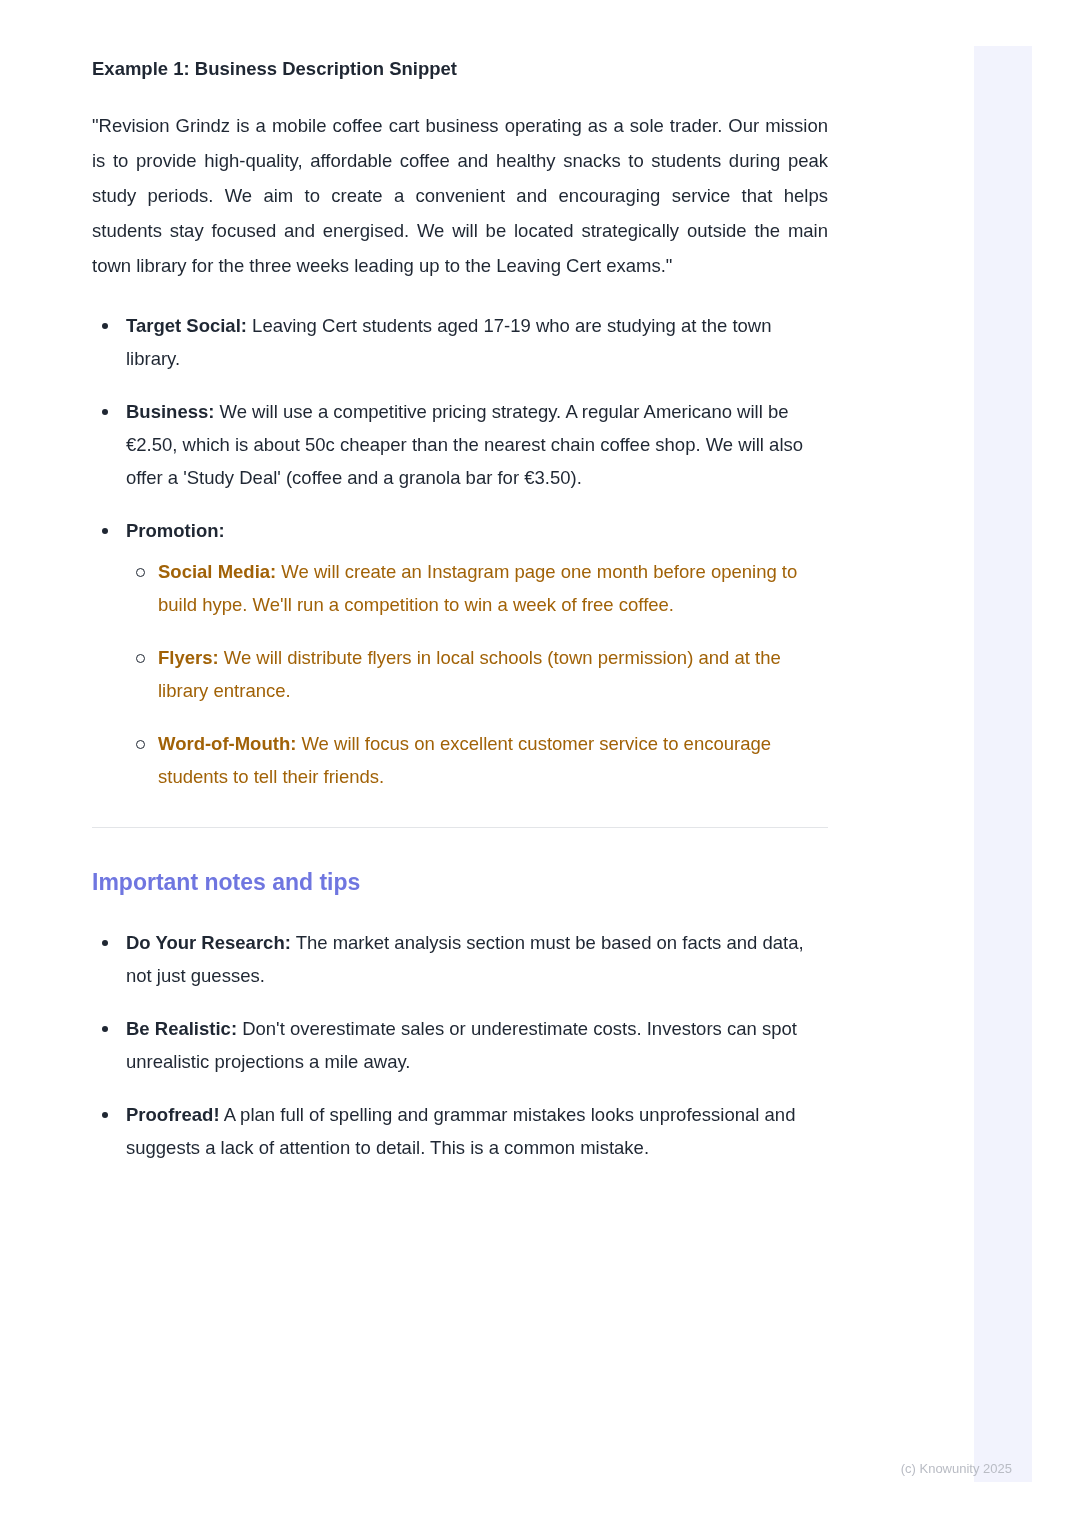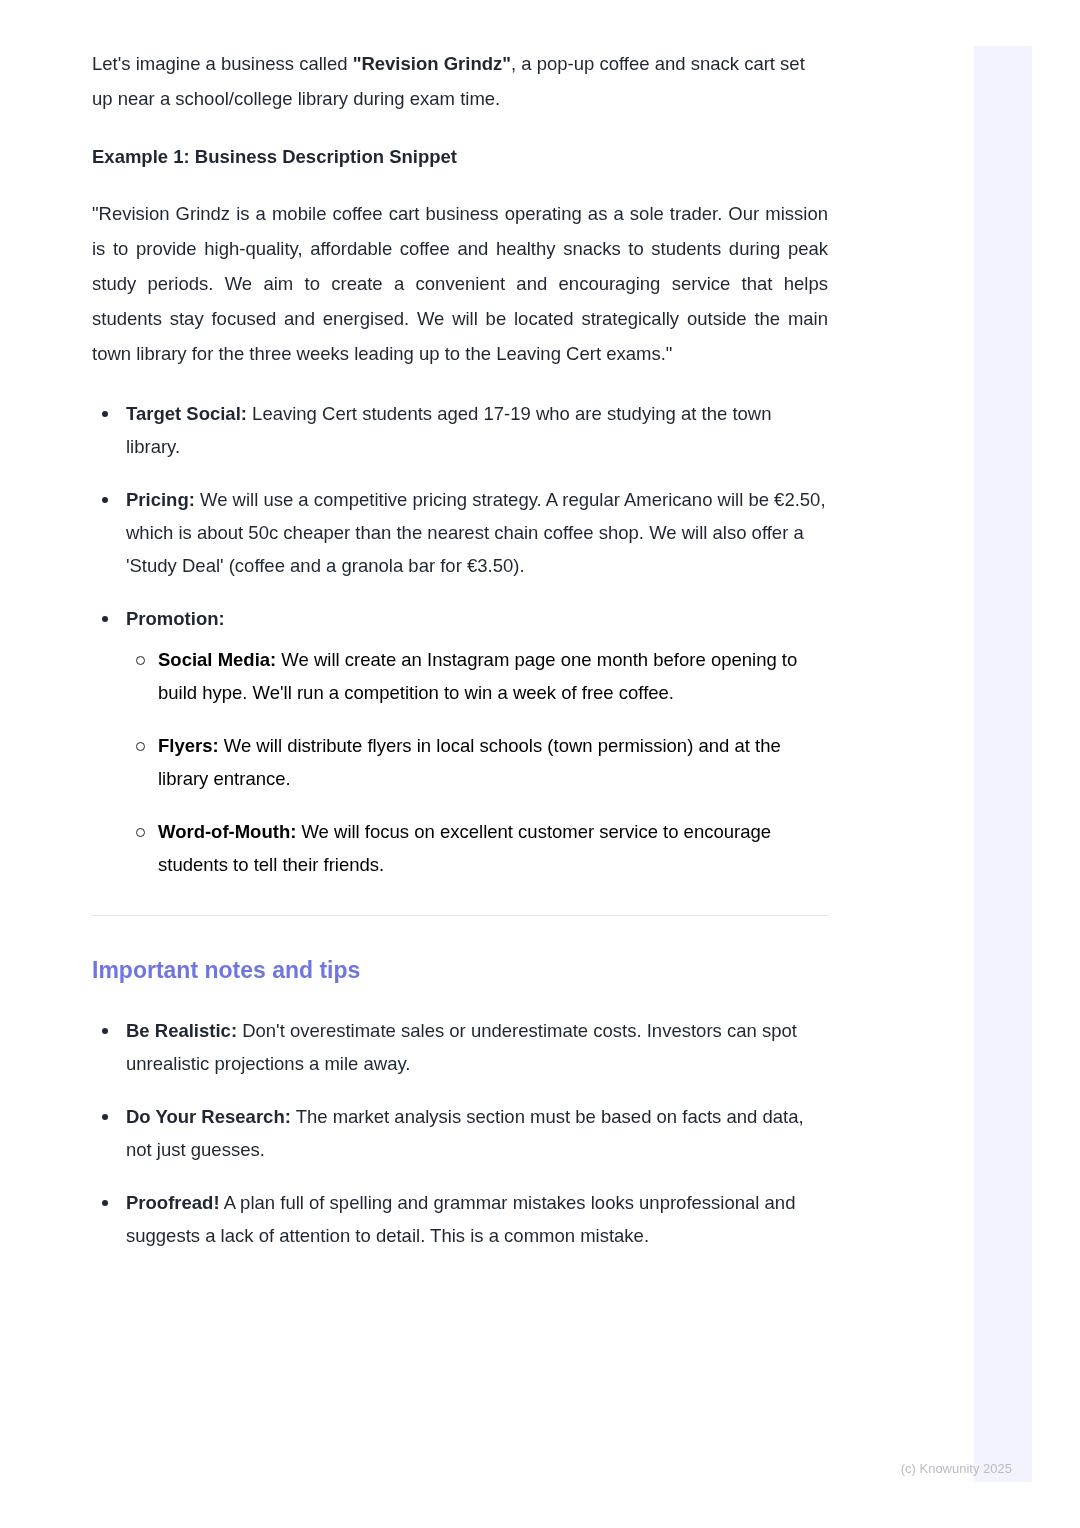--- a/index.html
+++ b/index.html
@@ -90,21 +90,21 @@
     list-style: none;
     margin: 8px 0 0 0;
     padding: 0;
   }
   ul.sub-bullets > li {
     position: relative;
     padding-left: 32px;
     font-size: 18.5px;
     line-height: 33px;
     margin-bottom: 20px;
-    color: #000000;
+    color: #a16207;
   }
   ul.sub-bullets > li::before {
     content: "";
     position: absolute;
     left: 10px;
     top: 13px;
     width: 7px;
     height: 7px;
     border-radius: 50%;
     border: 1.5px solid #1f2733;
@@ -135,33 +135,32 @@
 </head>
 <body>
 
 <div class="page">
 
   <div class="side-panel-bar"></div>
   <div class="side-panel"></div>
 
   <div class="content">
 
-    <p class="para"><span>Let's imagine a business called </span><span class="bold">"Revision Grindz"</span><span>, a pop-up coffee and snack cart set up near a school/college library during exam time.</span></p>
 
     <h3 class="sub">Example 1: Business Description Snippet</h3>
 
     <p class="para justify">"Revision Grindz is a mobile coffee cart business operating as a sole trader. Our mission is to provide high-quality, affordable coffee and healthy snacks to students during peak study periods. We aim to create a convenient and encouraging service that helps students stay focused and energised. We will be located strategically outside the main town library for the three weeks leading up to the Leaving Cert exams."</p>
 
 
     <ul class="bullets">
       <li>
         <span class="bold">Target Social:</span><span> Leaving Cert students aged 17-19 who are studying at the town library.</span>
       </li>
       <li>
-        <span class="bold">Pricing:</span><span> We will use a competitive pricing strategy. A regular Americano will be €2.50, which is about 50c cheaper than the nearest chain coffee shop. We will also offer a 'Study Deal' (coffee and a granola bar for €3.50).</span>
+        <span class="bold">Business:</span><span> We will use a competitive pricing strategy. A regular Americano will be €2.50, which is about 50c cheaper than the nearest chain coffee shop. We will also offer a 'Study Deal' (coffee and a granola bar for €3.50).</span>
       </li>
       <li>
         <span class="bold">Promotion:</span><span></span>
         <ul class="sub-bullets">
           <li>
             <span class="bold">Social Media:</span><span> We will create an Instagram page one month before opening to build hype. We'll run a competition to win a week of free coffee.</span>
           </li>
           <li>
             <span class="bold">Flyers:</span><span> We will distribute flyers in local schools (town permission) and at the library entrance.</span>
           </li>
@@ -171,24 +170,24 @@
         </ul>
       </li>
     </ul>
 
     <hr class="divider">
 
     <h2 class="section-title">Important notes and tips</h2>
 
     <ul class="bullets">
       <li>
-        <span class="bold">Be Realistic:</span><span> Don't overestimate sales or underestimate costs. Investors can spot unrealistic projections a mile away.</span>
+        <span class="bold">Do Your Research:</span><span> The market analysis section must be based on facts and data, not just guesses.</span>
       </li>
       <li>
-        <span class="bold">Do Your Research:</span><span> The market analysis section must be based on facts and data, not just guesses.</span>
+        <span class="bold">Be Realistic:</span><span> Don't overestimate sales or underestimate costs. Investors can spot unrealistic projections a mile away.</span>
       </li>
       <li>
         <span class="bold">Proofread!</span><span> A plan full of spelling and grammar mistakes looks unprofessional and suggests a lack of attention to detail. This is a common mistake.</span>
       </li>
     </ul>
 
   </div>
 
   <div class="watermark">(c) Knowunity 2025</div>
 

